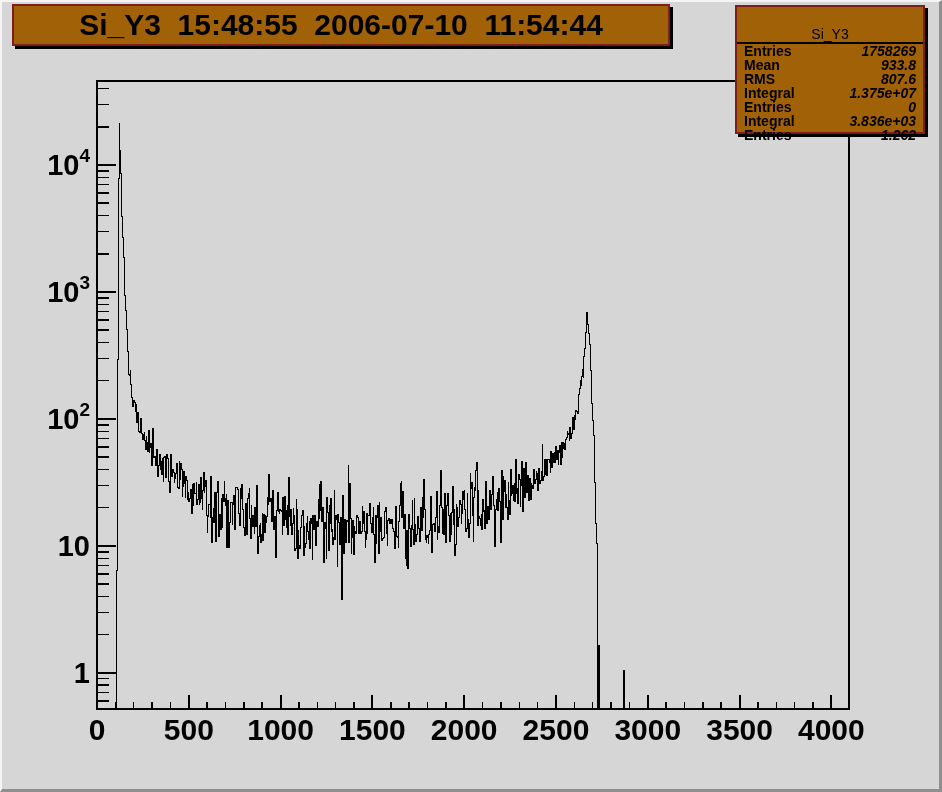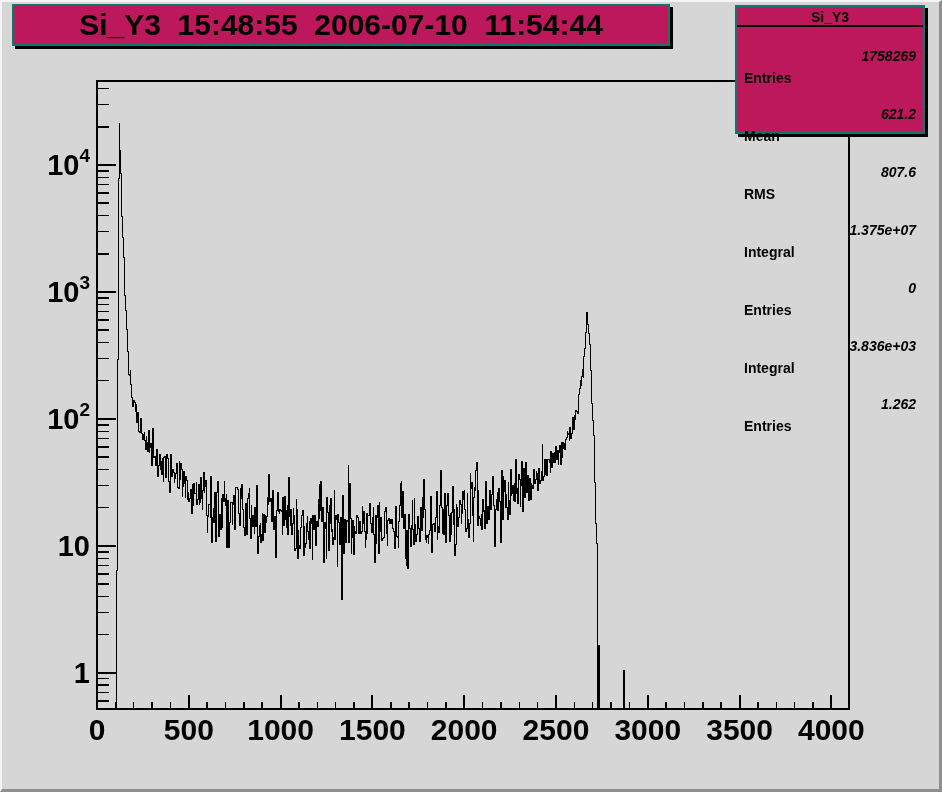--- a/index.html
+++ b/index.html
@@ -5,33 +5,33 @@
   html,body{margin:0;padding:0;background:#d6d6d6;}
   #canvas{
     position:relative;width:942px;height:792px;box-sizing:border-box;
     background:#d6d6d6;overflow:hidden;
     border-top:2px solid #f5f5f5;border-left:2px solid #f5f5f5;
     border-right:3px solid #8f8f8f;border-bottom:3px solid #8f8f8f;
     font-family:"Liberation Sans",sans-serif;color:#000;
   }
   #plot-svg{position:absolute;left:0;top:0;}
   .root-box{
-    position:absolute;background:#be185d;border:2px solid #0f766e;
+    position:absolute;background:#a16207;border:2px solid #7f1d1d;
     box-shadow:3px 3px 0 0 #000;box-sizing:border-box;
   }
   #title-box{left:10px;top:2px;width:658px;height:42px;
     display:flex;align-items:center;justify-content:center;}
   #title-box span{font-size:30px;font-weight:bold;white-space:pre;letter-spacing:0px;}
   #stats-box{left:733px;top:3px;width:190px;height:129px;display:flex;flex-direction:column;}
   #stats-title{height:17px;display:flex;align-items:center;justify-content:center;
-    font-size:14px;font-weight:bold;border-bottom:2px solid #000;flex:0 0 auto;padding-top:1px;}
+    font-size:14px;font-weight:normal;border-bottom:2px solid #000;flex:0 0 auto;padding-top:18px;}
   #stats-rows{flex:1 1 auto;display:flex;flex-direction:column;}
   .srow{flex:1 1 auto;display:flex;align-items:center;justify-content:space-between;
     padding:0 7px;font-size:14px;font-weight:bold;line-height:1;}
-  .srow .slabel{text-align:center;margin-top:44px;}
+  .srow .slabel{text-align:center;}
   .srow .sval{text-align:right;font-style:italic;}
   text{font-family:"Liberation Sans",sans-serif;font-weight:bold;fill:#000;}
 </style>
 </head>
 <body>
 
 <div id="canvas">
 
   <svg id="plot-svg" width="942" height="792">
       <rect x="95" y="79" width="752" height="628" fill="none" stroke="#000000" stroke-width="2" shape-rendering="crispEdges"></rect>
@@ -143,21 +143,21 @@
 
   <div id="stats-box" class="root-box">
     <div id="stats-title">Si_Y3</div>
     <div id="stats-rows">
         <div class="srow">
           <span class="slabel">Entries</span>
           <span class="sval">1758269</span>
         </div>
         <div class="srow">
           <span class="slabel">Mean</span>
-          <span class="sval">621.2</span>
+          <span class="sval">933.8</span>
         </div>
         <div class="srow">
           <span class="slabel">RMS</span>
           <span class="sval">807.6</span>
         </div>
         <div class="srow">
           <span class="slabel">Integral</span>
           <span class="sval">1.375e+07</span>
         </div>
         <div class="srow">

